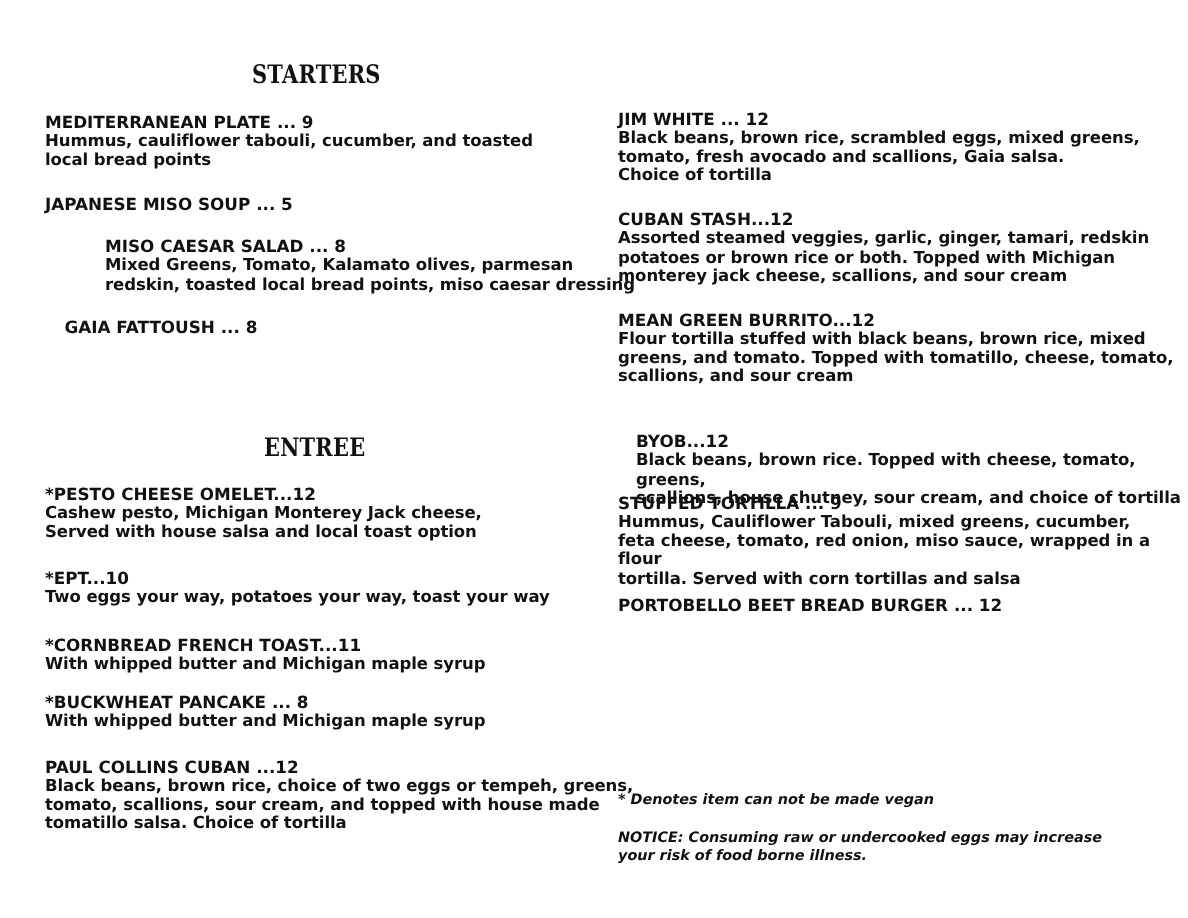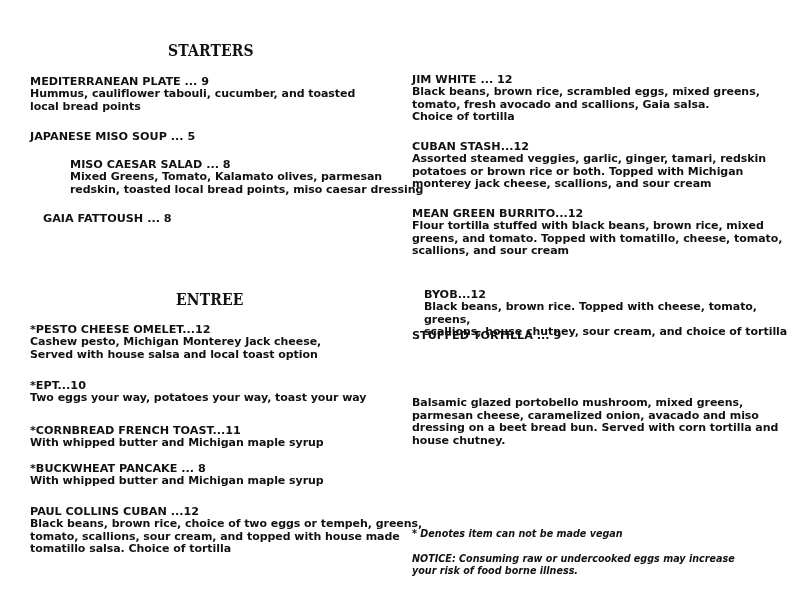--- a/index.html
+++ b/index.html
@@ -97,25 +97,25 @@
 greens, and tomato. Topped with tomatillo, cheese, tomato,
 scallions, and sour cream</div>
 </div>
 <div class="item" style="left:424px; top:274px;margin-top:14px;">
   <div class="item-name">BYOB...12</div>
   <div class="item-desc">Black beans, brown rice. Topped with cheese, tomato, greens,
 scallions, house chutney, sour cream, and choice of tortilla</div>
 </div>
 <div class="item" style="left:412px; top:329px;">
   <div class="item-name">STUFFED TORTILLA ... 9</div>
+  <div class="item-desc">Hummus, Cauliflower Tabouli, mixed greens, cucumber,
+feta cheese, tomato, red onion, miso sauce, wrapped in a flour
+tortilla. Served with corn tortillas and salsa</div>
 </div>
 <div class="item" style="left:412px; top:397px;">
-  <div class="item-desc">Balsamic glazed portobello mushroom, mixed greens,
-parmesan cheese, caramelized onion, avacado and miso
-dressing on a beet bread bun. Served with corn tortilla and
-house chutney.</div>
+  <div class="item-name">PORTOBELLO BEET BREAD BURGER ... 12</div>
 </div>
 
 <div class="notes">
   <div>* Denotes item can not be made vegan</div>
   <div>NOTICE: Consuming raw or undercooked eggs may increase
 your risk of food borne illness.</div>
 </div>
 
 </body></html>

